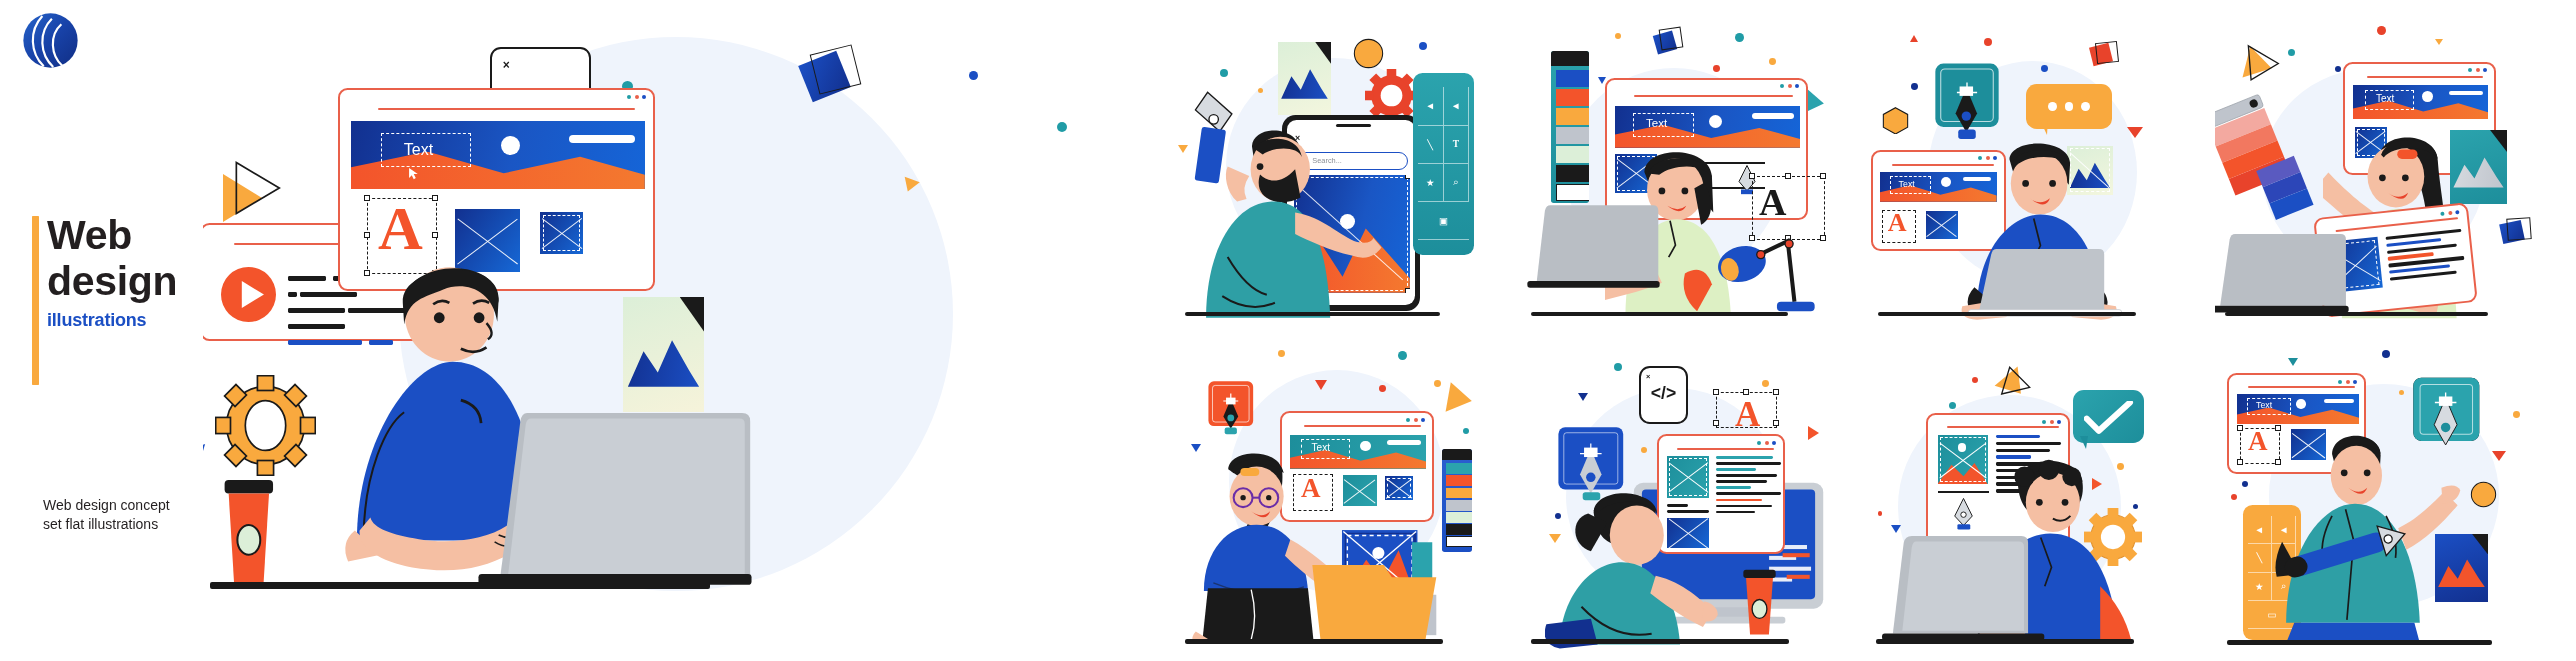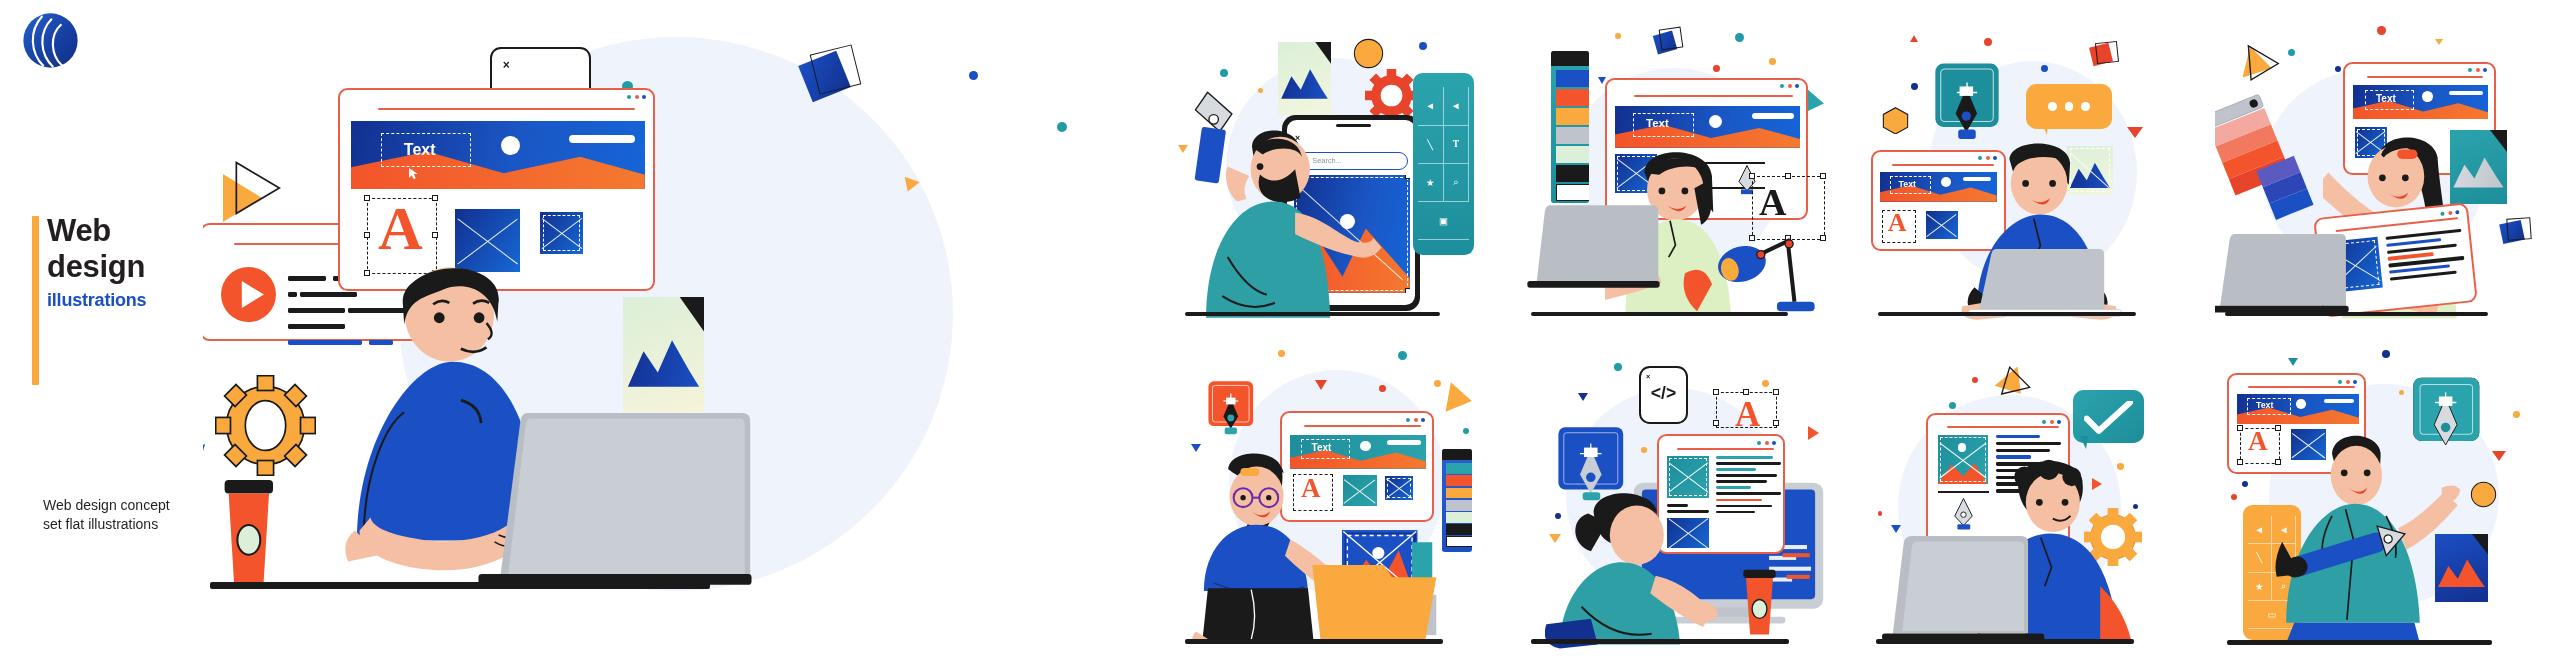--- a/index.html
+++ b/index.html
@@ -4,42 +4,42 @@
 <style>
   html,body{margin:0;padding:0;background:#ffffff;}
   body{width:2576px;height:662px;overflow:hidden;font-family:"Liberation Sans",sans-serif;}
   .page{position:relative;width:2576px;height:662px;background:#fff;}
 
   
   .title-panel{position:absolute;left:0;top:0;width:203px;height:662px;}
   .logo{position:absolute;left:21.6px;top:12px;width:57px;height:57px;}
   .accent-bar{position:absolute;left:32px;top:216px;width:7.4px;height:169px;background:#F9A93E;border-radius:0.7px;}
   .titles{position:absolute;left:47px;top:215px;width:155px;}
-  .t-main{font-size:31px;line-height:1.0;font-weight:bold;color:#231F20;letter-spacing:-0.3px;}
+  .t-main{font-size:41px;line-height:1.0;font-weight:bold;color:#231F20;letter-spacing:-0.3px;}
   .t-main .ln{display:block;margin-bottom:5.4px;}
   .t-sub{font-size:18px;font-weight:bold;color:#1B4FC4;margin-top:8px;letter-spacing:-0.2px;}
   .caption{position:absolute;left:43px;top:496px;width:142px;font-size:14px;line-height:1.36;color:#231F20;}
 
   
   .scene{position:absolute;overflow:hidden;}
   .blob{position:absolute;border-radius:50%;background:#EFF4FC;}
   .floor{position:absolute;background:#1A1A1A;border-radius:2px;}
 
   
   .browser{position:absolute;background:#fff;border:2px solid #E9604A;border-radius:9.5px;box-sizing:border-box;}
   .browser .dots{position:absolute;right:6.8px;top:4.7px;display:flex;gap:3.4px;}
   .browser .dots i{width:4px;height:4px;border-radius:50%;display:block;}
   .browser .urlline{position:absolute;left:12%;right:6%;top:17%;height:2px;background:#E9604A;border-radius:1.4px;}
   .hero-img{position:absolute;background:linear-gradient(105deg,#12308F 0%,#1A56C4 55%,#1565D8 100%);overflow:hidden;}
   .hero-img .mtn{position:absolute;left:0;bottom:0;width:100%;height:55%;
       background:linear-gradient(90deg,#F3542B,#F4792F);
       clip-path:polygon(0% 42%,26% 0%,52% 58%,78% 14%,100% 62%,100% 100%,0% 100%);}
   .hero-img .sun{position:absolute;background:#fff;border-radius:50%;}
   .hero-img .sbar{position:absolute;background:#fff;border-radius:27px;}
-  .txtlabel{position:absolute;color:#fff;font-weight:bold;}
+  .txtlabel{position:absolute;color:#fff;font-weight:normal;}
   .dashsel{position:absolute;border:1.4px dashed #fff;}
   .dashsel-dk{position:absolute;border:1.4px dashed #1A1A1A;}
   .handle{position:absolute;width:6px;height:6px;background:#fff;border:1.4px solid #1A1A1A;box-sizing:border-box;}
   .letterA{position:absolute;font-family:"Liberation Serif",serif;font-weight:bold;line-height:1;}
   .imgbox{position:absolute;background:linear-gradient(125deg,#12308F,#1668D6);}
   .imgbox .x1,.imgbox .x2{position:absolute;left:-8%;top:50%;width:116%;height:1.4px;background:rgba(255,255,255,.92);}
   .imgbox .x1{transform:rotate(37deg);}
   .imgbox .x2{transform:rotate(-37deg);}
   .codecard{position:absolute;background:#fff;border:2px solid #1A1A1A;border-radius:10.8px;box-sizing:border-box;}
   .codecard .cg{position:absolute;left:0;right:0;top:46%;transform:translateY(-50%);text-align:center;font-weight:bold;color:#1A1A1A;font-family:"Liberation Sans",sans-serif;}

